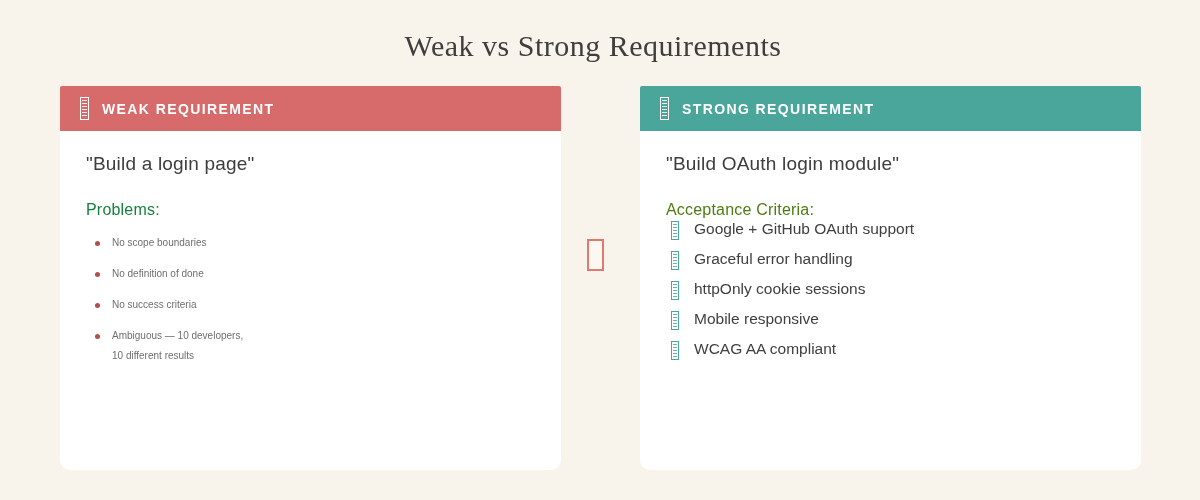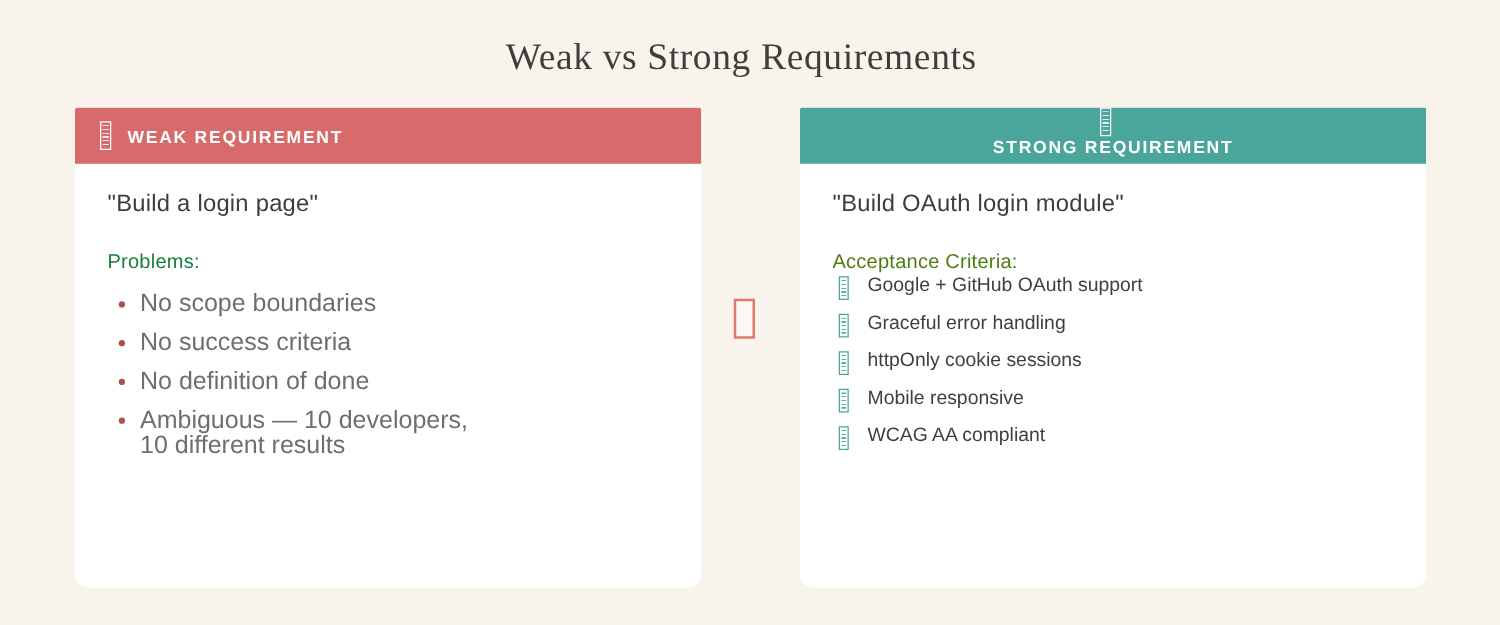--- a/index.html
+++ b/index.html
@@ -36,21 +36,21 @@
   .card-strong { left:640px; }
 
   .card-header {
     height:45px;
     display:flex;
     align-items:center;
     padding:0 20px;
     color:#ffffff;
   }
   .card-weak   .card-header { background:#d76a6a; }
-  .card-strong .card-header { background:#4aa69b;flex-direction:column; }
+  .card-strong .card-header { background:#4aa69b; }
 
   .card-header-label {
     font-size:14px;
     font-weight:600;
     letter-spacing:1.4px;
   }
 
   
   .tofu {
     display:inline-flex;
@@ -85,21 +85,21 @@
     letter-spacing:0.2px;
   }
   .card-weak   .section-label { color:#15803d; }
   .card-strong .section-label { color:#4d7c0f; }
 
   .bullet-list { margin-top:14px; list-style:none; }
   .bullet-item {
     display:flex;
     align-items:flex-start;
     margin-bottom:11px;
-    font-size:20px;
+    font-size:10px;
     line-height:20px;
     color:#6e6e6e;
     padding-left:9px;
   }
   .bullet-dot {
     width:5px; height:5px;
     border-radius:50%;
     background:#b0504c;
     margin:8px 12px 0 0;
     flex:none;
@@ -139,25 +139,25 @@
     <div class="card-body">
       <div class="quote-title">"Build a login page"</div>
       <div class="section-label">Problems:</div>
       <ul class="bullet-list">
         <li class="bullet-item">
           <span class="bullet-dot"></span>
           <span class="bullet-text">No scope boundaries</span>
         </li>
         <li class="bullet-item">
           <span class="bullet-dot"></span>
+          <span class="bullet-text">No definition of done</span>
+        </li>
+        <li class="bullet-item">
+          <span class="bullet-dot"></span>
           <span class="bullet-text">No success criteria</span>
-        </li>
-        <li class="bullet-item">
-          <span class="bullet-dot"></span>
-          <span class="bullet-text">No definition of done</span>
         </li>
         <li class="bullet-item">
           <span class="bullet-dot"></span>
           <span class="bullet-text">Ambiguous — 10 developers,
 10 different results</span>
         </li>
       </ul>
     </div>
   </div>
 

